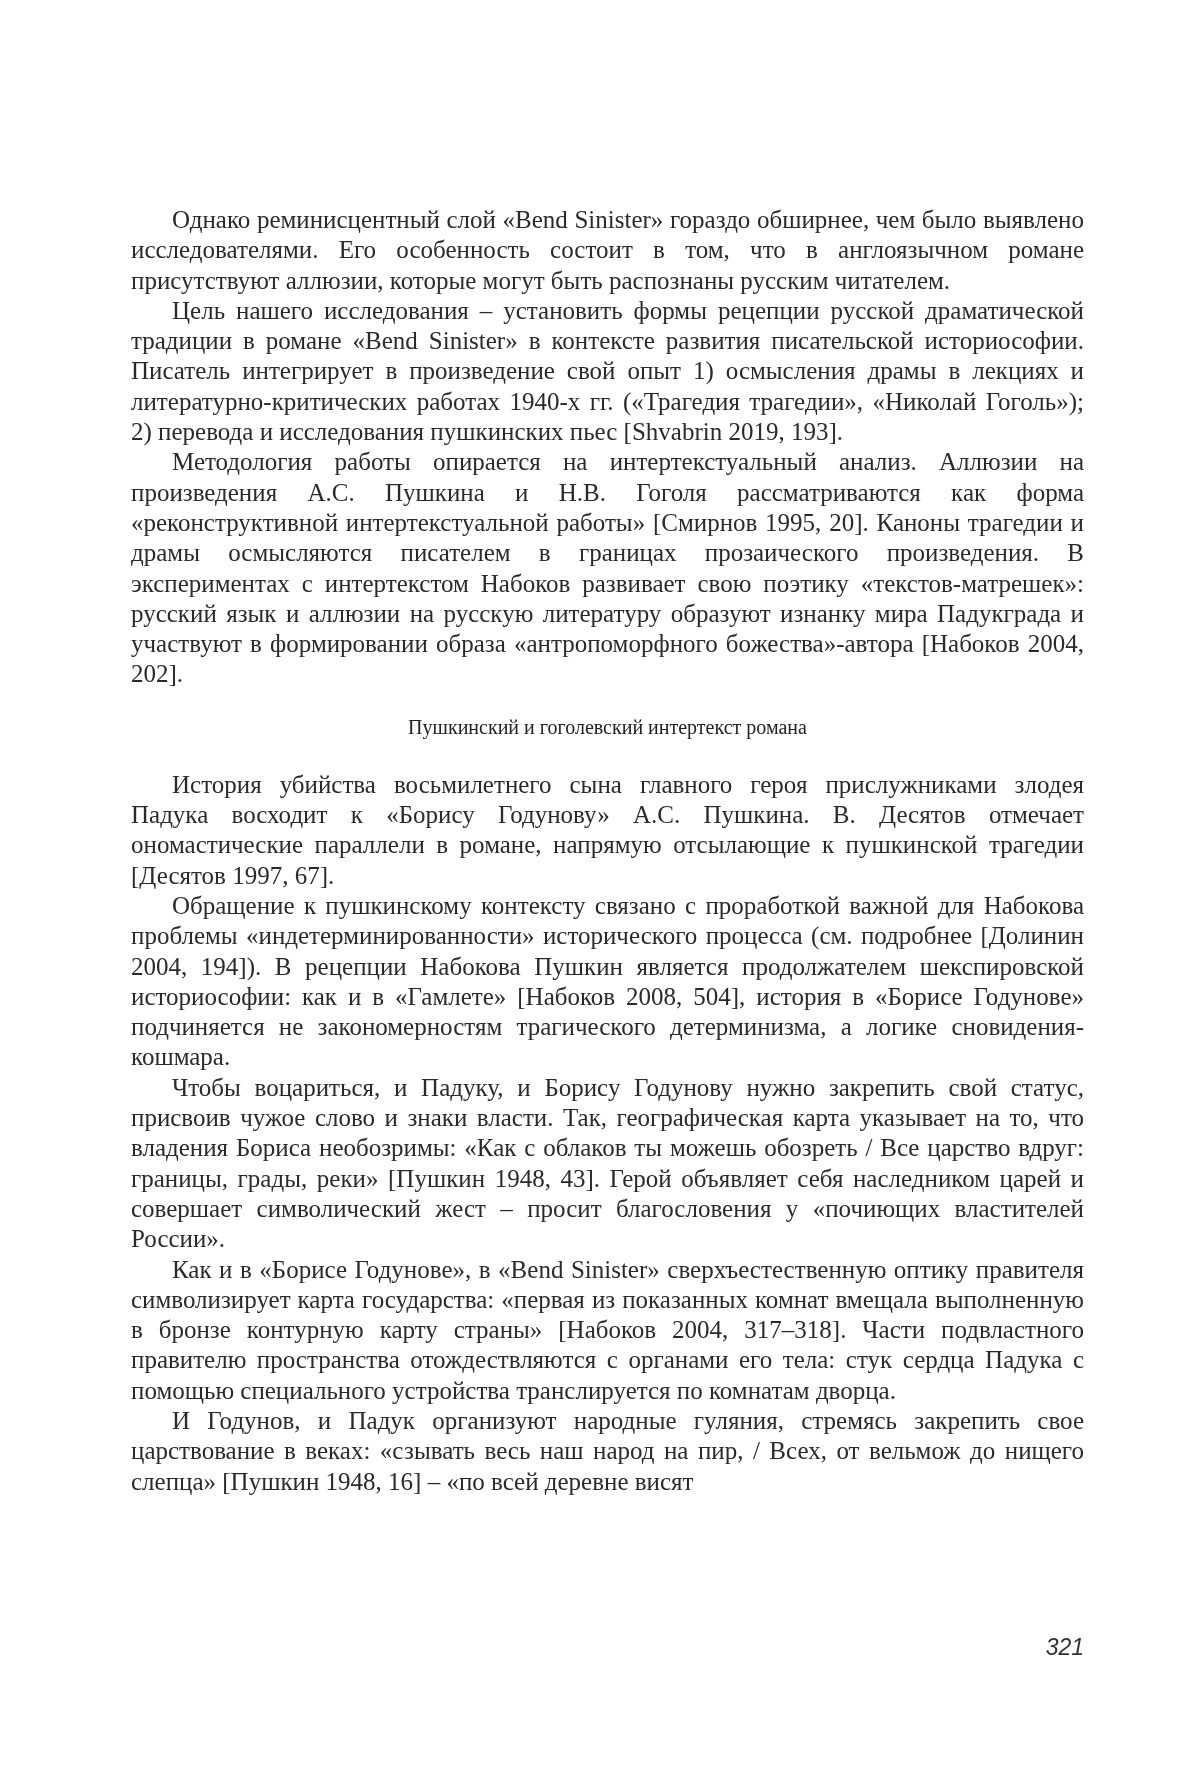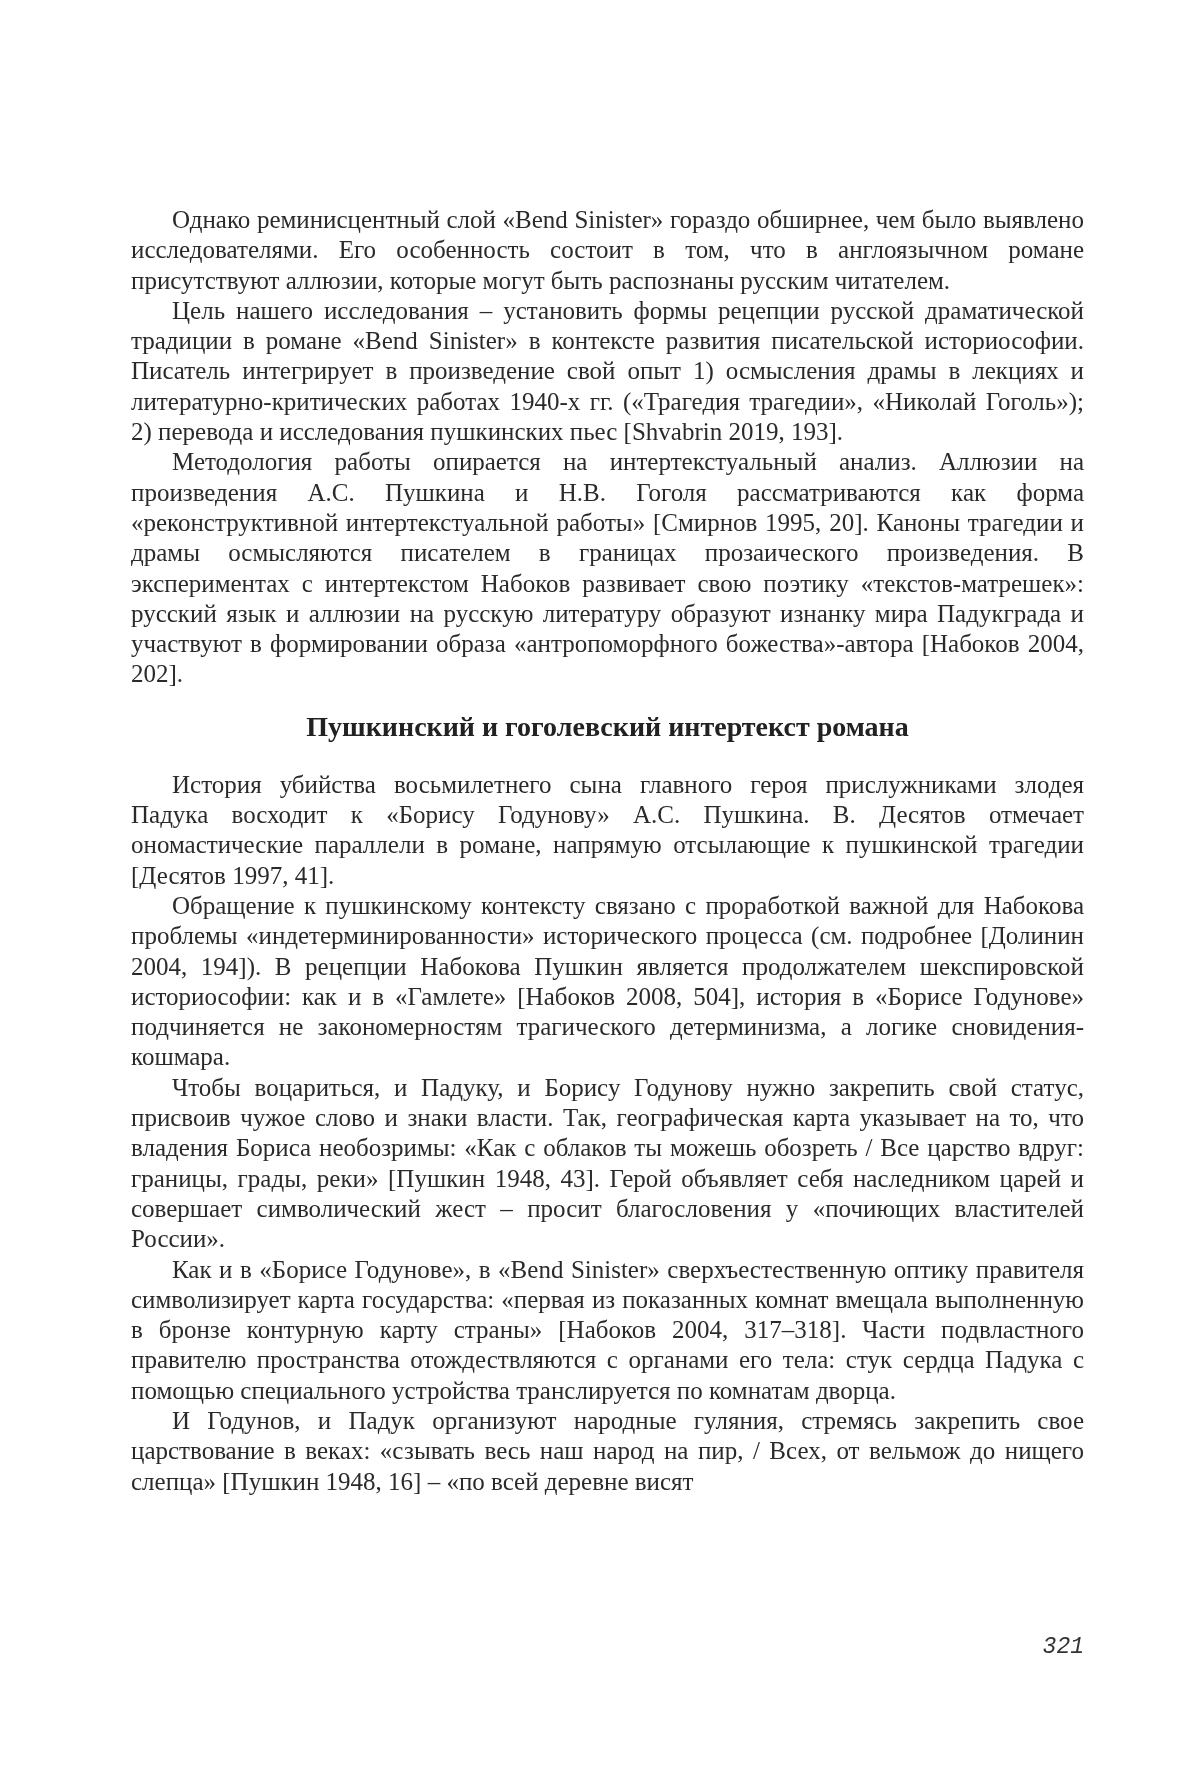--- a/index.html
+++ b/index.html
@@ -16,48 +16,48 @@
     margin-top: 48px;
   }
   .page p {
     margin: 0;
     text-align: justify;
     text-indent: 41px;
     hyphens: manual;
   }
   .page h2 {
     margin: 22px 0 28px 0;
-    font-size: 28px;
+    font-size: 20px;
     line-height: 30px;
-    font-weight: bold;
+    font-weight: normal;
     text-align: center;
     color: #222;
   }
   .page-number {
     position: absolute;
     left: 1030px;
     top: 1634px;
     width: 54px;
     text-align: right;
-    font-family: Liberation Mono, monospace;
+    font-family: Liberation Sans, sans-serif;
     font-style: italic;
     font-size: 23px;
     color: #333;
   }
 </style>
 </head>
 <body>
 
 <div class="page">
   <p>Однако реминисцентный слой «Bend Sinister» гораздо обширнее, чем было выявлено исследователями. Его особенность состоит в том, что в англоязычном романе присутствуют аллюзии, которые могут быть распознаны русским читателем.</p>
   <p>Цель нашего исследования – установить формы рецепции русской драматической традиции в романе «Bend Sinister» в контексте развития писательской историософии. Писатель интегрирует в произведение свой опыт 1) осмысления драмы в лекциях и литературно-критических работах 1940-х гг. («Трагедия трагедии», «Николай Гоголь»); 2) перевода и исследования пушкинских пьес [Shvabrin 2019, 193].</p>
   <p>Методология работы опирается на интертекстуальный анализ. Аллюзии на произведения А.С. Пушкина и Н.В. Гоголя рассматриваются как форма «реконструктивной интертекстуальной работы» [Смирнов 1995, 20]. Каноны трагедии и драмы осмысляются писателем в границах прозаического произведения. В экспериментах с интертекстом Набоков развивает свою поэтику «текстов-матрешек»: русский язык и аллюзии на русскую литературу образуют изнанку мира Падукграда и участвуют в формировании образа «антропоморфного божества»-автора [Набоков 2004, 202].</p>
 
   <h2>Пушкинский и гоголевский интертекст романа</h2>
 
-  <p>История убийства восьмилетнего сына главного героя прислужниками злодея Падука восходит к «Борису Годунову» А.С. Пушкина. В. Десятов отмечает ономастические параллели в романе, напрямую отсылающие к пушкинской трагедии [Десятов 1997, 41].</p>
+  <p>История убийства восьмилетнего сына главного героя прислужниками злодея Падука восходит к «Борису Годунову» А.С. Пушкина. В. Десятов отмечает ономастические параллели в романе, напрямую отсылающие к пушкинской трагедии [Десятов 1997, 67].</p>
   <p>Обращение к пушкинскому контексту связано с проработкой важной для Набокова проблемы «индетерминированности» исторического процесса (см. подробнее [Долинин 2004, 194]). В рецепции Набокова Пушкин является продолжателем шекспировской историософии: как и в «Гамлете» [Набоков 2008, 504], история в «Борисе Годунове» подчиняется не закономерностям трагического детерминизма, а логике сновидения-кошмара.</p>
   <p>Чтобы воцариться, и Падуку, и Борису Годунову нужно закрепить свой статус, присвоив чужое слово и знаки власти. Так, географическая карта указывает на то, что владения Бориса необозримы: «Как с облаков ты можешь обозреть / Все царство вдруг: границы, грады, реки» [Пушкин 1948, 43]. Герой объявляет себя наследником царей и совершает символический жест – просит благословения у «почиющих властителей России».</p>
   <p>Как и в «Борисе Годунове», в «Bend Sinister» сверхъестественную оптику правителя символизирует карта государства: «первая из показанных комнат вмещала выполненную в бронзе контурную карту страны» [Набоков 2004, 317–318]. Части подвластного правителю пространства отождествляются с органами его тела: стук сердца Падука с помощью специального устройства транслируется по комнатам дворца.</p>
   <p>И Годунов, и Падук организуют народные гуляния, стремясь закрепить свое царствование в веках: «сзывать весь наш народ на пир, / Всех, от вельмож до нищего слепца» [Пушкин 1948, 16] – «по всей деревне висят</p>
 </div>
 
 <div class="page-number">321</div>
 
 </body></html>

